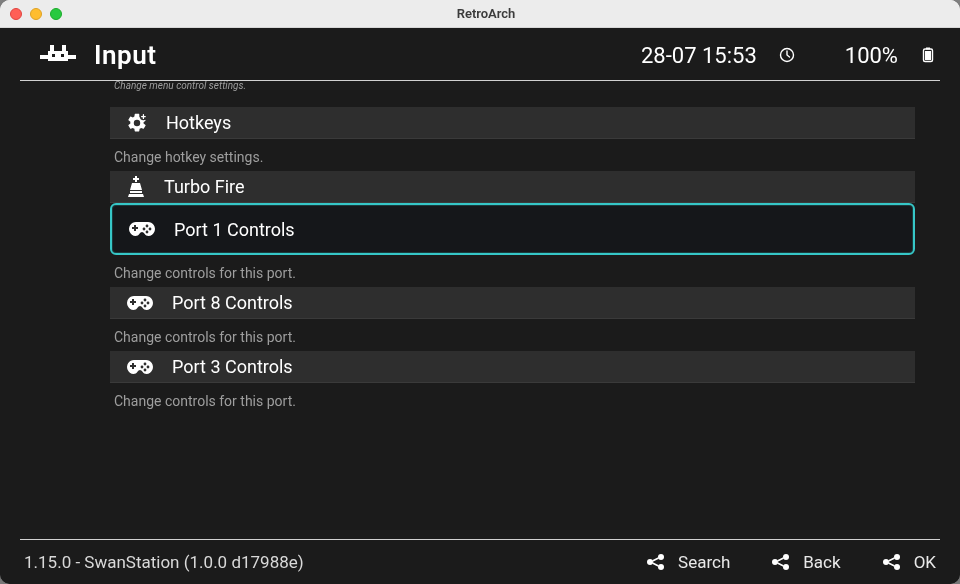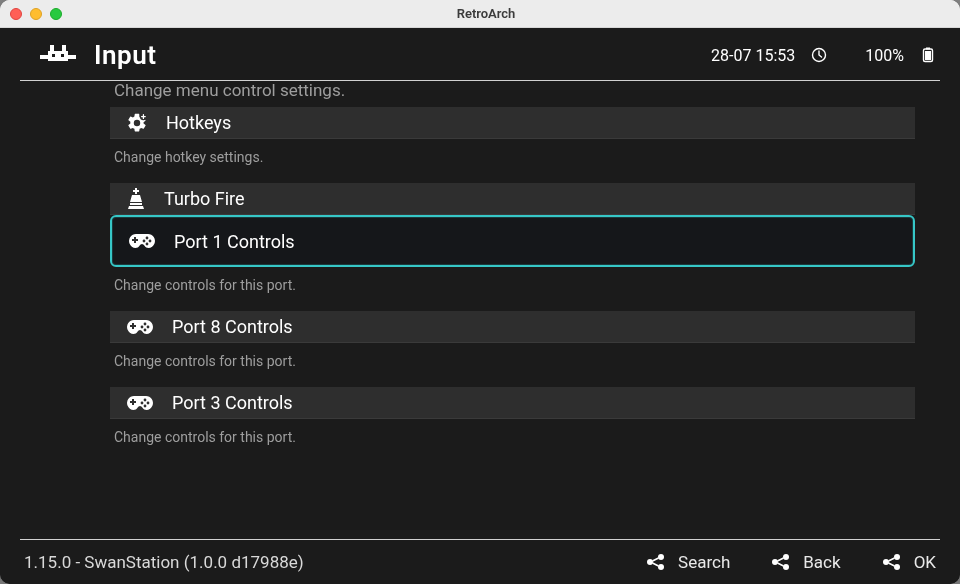--- a/index.html
+++ b/index.html
@@ -34,52 +34,52 @@
     position:absolute;left:12px;right:0;text-align:center;font-size:13px;font-weight:600;color:var(--title);
     pointer-events:none;
   }
   
   .app{flex:1 1 auto;background:var(--bg);color:var(--text);display:flex;flex-direction:column;min-height:0;}
   .header{
     display:flex;align-items:center;justify-content:space-between;padding:12px 24px 10px 40px;flex:0 0 auto;
   }
   .header-left{display:flex;align-items:center;gap:18px;}
   .page-title{font-size:26px;font-weight:600;letter-spacing:.5px;}
-  .header-right{display:flex;align-items:center;gap:16px;font-size:16px;}
+  .header-right{display:flex;align-items:center;gap:22px;font-size:22px;}
   .hr{height:1px;background:rgba(255,255,255,.8);margin:0 20px;flex:0 0 auto;}
   .scroll-area{
     flex:1 1 auto;overflow:hidden;padding:0 0 0 0;position:relative;
   }
   .list{
     margin:0 45px 0 110px;
     margin-top:-15px; 
   }
   .row{
     height:32px;display:flex;align-items:center;gap:18px;padding:0 16px;
     background:var(--row);border-bottom:1px solid rgba(255,255,255,.06);
   }
   .row.selected{
     background:#15171a;border:2px solid var(--accent);border-radius:6px;box-shadow:0 0 0 1px rgba(54,199,199,.2) inset;
     height:52px;
   }
   .row .label{font-size:18px;color:var(--text);}
   .desc{
-    font-size:14px;color:var(--muted);padding:10px 0 18px 4px;
+    font-size:14px;color:var(--muted);padding:10px 0 6px 4px;
   }
   .footer-sep{height:1px;background:rgba(255,255,255,.8);margin:0 20px;flex:0 0 auto;}
   .footer{
     flex:0 0 auto;height:44px;display:flex;align-items:center;justify-content:space-between;
     padding:0 24px;background:var(--bg);font-size:17px;
   }
   .footer-left{color:#d9d9d9;}
   .footer-right{display:flex;align-items:center;gap:41px;}
   .footer-btn{display:flex;align-items:center;gap:10px;color:#e9e9e9;}
   .icon{display:inline-flex;align-items:center;justify-content:center;flex:0 0 auto;}
   .icon svg{display:block;}
-  .partial-label{font-size:17px;color:var(--muted);padding:0 0 7px 4px;margin-top:14px;}
+  .partial-label{font-size:10px;color:var(--muted);padding:0 0 16px 4px;margin-top:14px;font-style:italic;}
 </style>
 </head>
 <body>
 
 <div class="window">
 
   <div class="titlebar">
     <div class="traffic">
       <div class="dot red"></div>
       <div class="dot yellow"></div>

